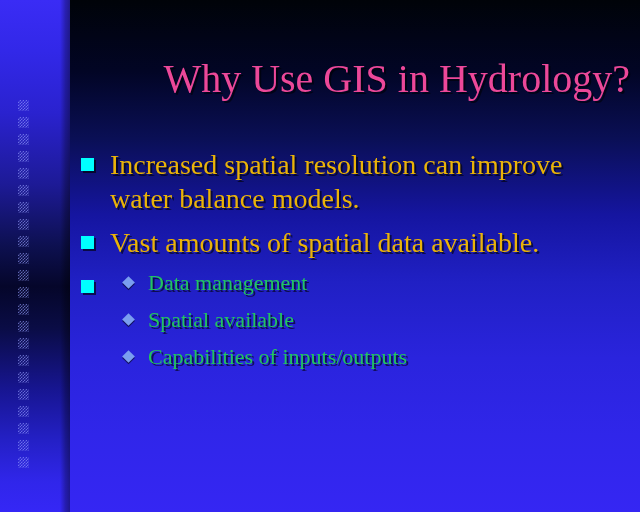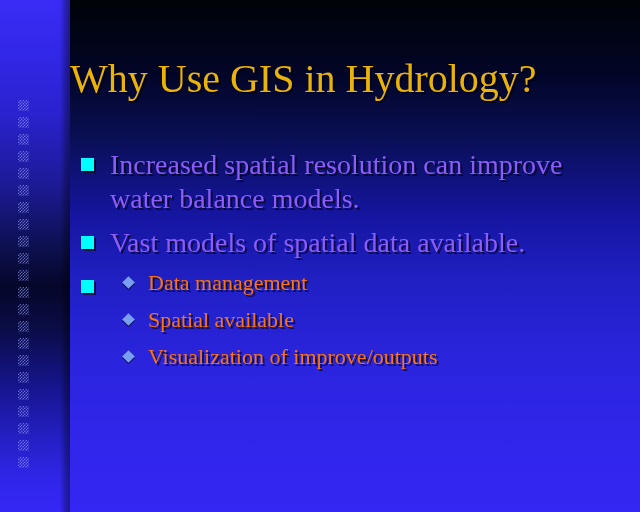--- a/index.html
+++ b/index.html
@@ -89,43 +89,43 @@
     background-size: 3px 3px;
     background-position: 0 0, 1.5px 1.5px;
   }
 
   
   .title {
     position: absolute;
     left: 70px;
     top: 56px;
     width: 560px;
-    text-align: left;
-    color: #eab308;
+    text-align: right;
+    color: #ec4899;
     font-size: 40px;
     line-height: 46px;
     font-weight: normal;
     letter-spacing: 0px;
     text-shadow: 2px 2px 0 rgba(0,0,0,0.55);
     white-space: nowrap;
   }
 
   
   .body-block {
     position: absolute;
     left: 78px;
     top: 148px;
     width: 550px;
   }
 
   .bullet-l1 {
     position: relative;
     padding-left: 32px;
     margin-bottom: 10px;
-    color: #8b5cf6;
+    color: #eab308;
     font-size: 28px;
     line-height: 34px;
     text-shadow: 2px 2px 0 rgba(0,0,0,0.6);
   }
   .marker-sq {
     position: absolute;
     left: 3px;
     top: 10px;
     width: 13px;
     height: 13px;
@@ -134,21 +134,21 @@
   }
 
   .sub-list {
     margin-top: 6px;
     padding-left: 44px;
   }
   .bullet-l2 {
     position: relative;
     padding-left: 26px;
     margin-bottom: 11px;
-    color: #f97316;
+    color: #22c55e;
     font-size: 22px;
     line-height: 26px;
     text-shadow: 2px 2px 0 rgba(0,0,0,0.6);
   }
   .marker-diamond {
     position: absolute;
     left: 2px;
     top: 8px;
     width: 9px;
     height: 9px;
@@ -196,39 +196,39 @@
 
   <div class="body-block">
 
     <div class="bullet-l1">
       <span class="marker-sq"></span>
       <span>Increased spatial resolution can improve water balance models.</span>
     </div>
 
     <div class="bullet-l1">
       <span class="marker-sq"></span>
-      <span>Vast models of spatial data available.</span>
+      <span>Vast amounts of spatial data available.</span>
     </div>
 
     <div class="bullet-l1">
       <span class="marker-sq"></span>
     </div>
 
     <div class="sub-list">
 
       <div class="bullet-l2">
         <span class="marker-diamond"></span>
         <span>Data management</span>
       </div>
 
       <div class="bullet-l2">
         <span class="marker-diamond"></span>
         <span>Spatial available</span>
       </div>
 
       <div class="bullet-l2">
         <span class="marker-diamond"></span>
-        <span>Visualization of improve/outputs</span>
+        <span>Capabilities of inputs/outputs</span>
       </div>
 
     </div>
   </div>
 </div>
 
 </body></html>

